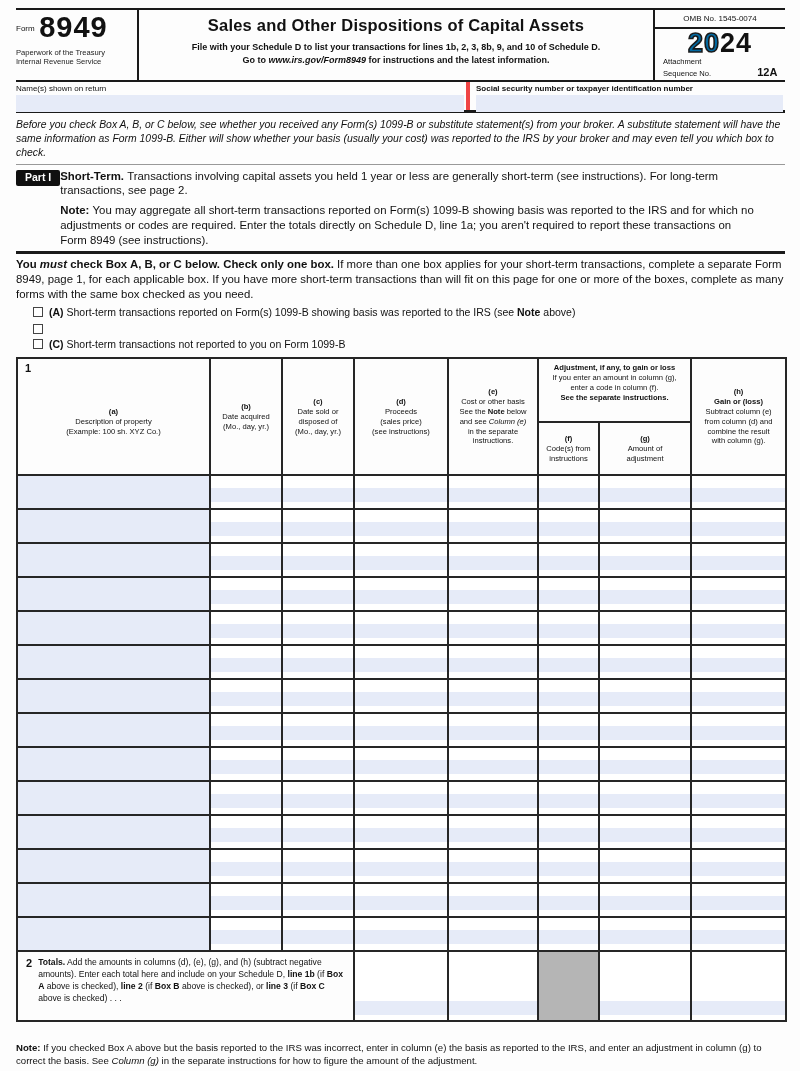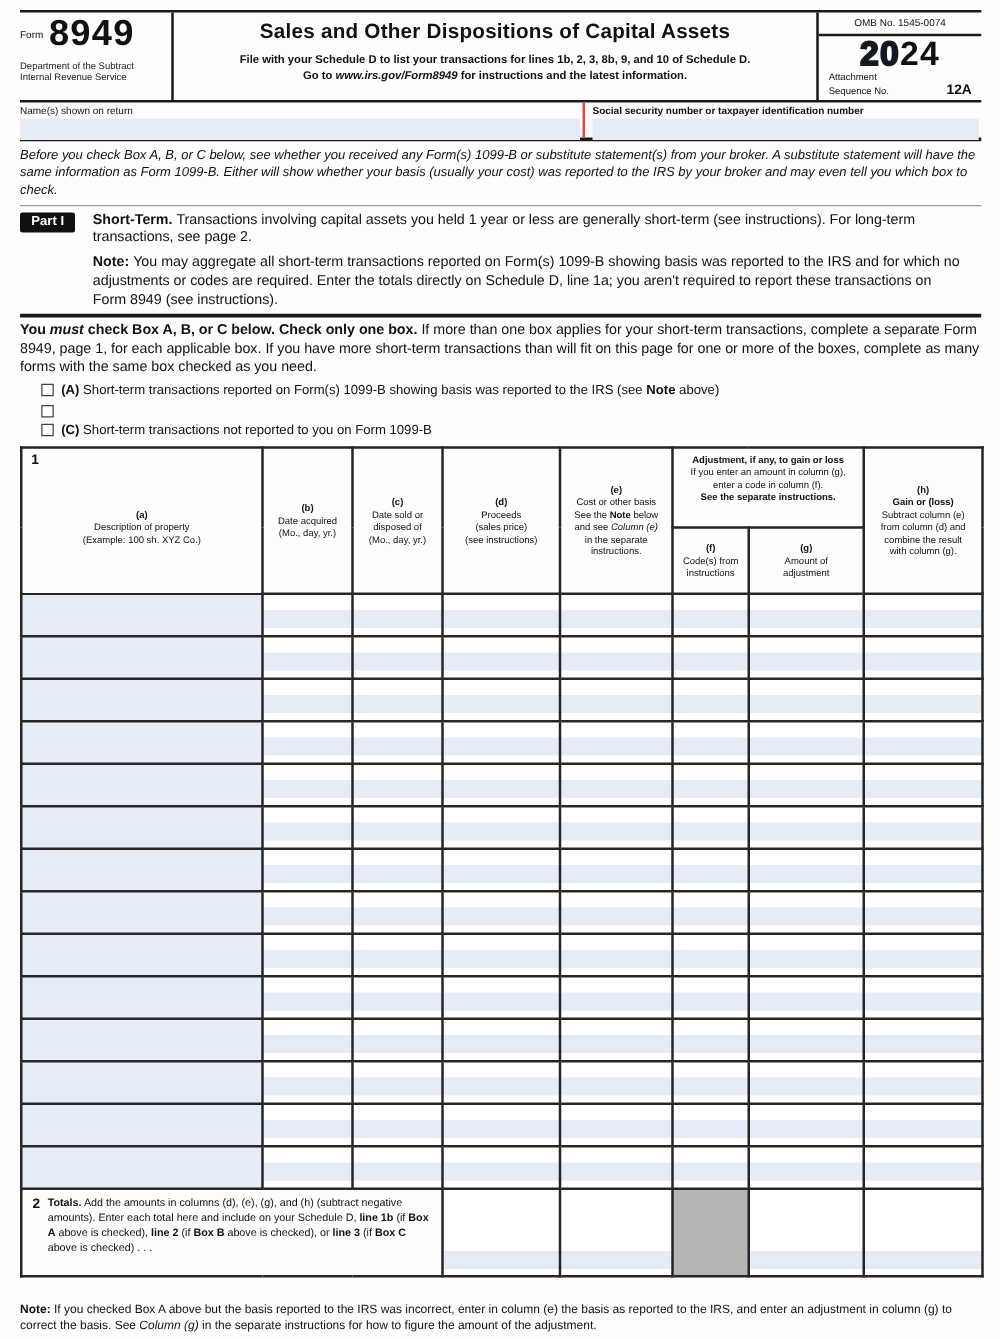--- a/index.html
+++ b/index.html
@@ -16,40 +16,40 @@
   .fh-dept { font-size:7.6px; line-height:1.25; margin-top:6px; color:#222; }
   .vdiv { width:2px; background:#1a1a1a; }
   .fh-center { flex:1; text-align:center; padding:6px 8px 2px; }
   .fh-title { font-size:16.5px; font-weight:bold; letter-spacing:0.2px; }
   .fh-sub1 { font-size:9px; font-weight:bold; margin-top:7px; }
   .fh-sub2 { font-size:9px; margin-top:3px; }
   .fh-right { width:130px; text-align:center; }
   .fh-omb { font-size:8px; padding:4px 0 4px; }
   .fh-rule { height:2px; background:#1a1a1a; }
   .fh-year { font-size:27px; font-weight:bold; line-height:1.0; margin-top:1px; letter-spacing:1px; }
-  .y-outline { color:#0f172a;margin-top:34px; -webkit-text-stroke:1.6px #1a1a1a; }
+  .y-outline { color:#0369a1;margin-top:34px; -webkit-text-stroke:1.6px #1a1a1a; }
   .fh-att { text-align:left; padding-left:8px; font-size:7.6px; line-height:1.2; }
   .fh-seq { font-size:11px; font-weight:bold;margin-left:44px; }
 
   
   .name-row { display:flex; border-top:2px solid #1a1a1a; border-bottom:3px solid #1a1a1a; height:33px; }
   .name-cell { flex:1; padding-top:2px; }
-  .ssn-cell { width:319px; border-left:2px solid #ef4444; padding:2px 0 0 6px; }
+  .ssn-cell { width:319px; border-left:4px solid #ef4444; padding:2px 0 0 6px; }
   .field-label { font-size:8px; }
   .field-label.bold { font-weight:bold; }
   .field-input { height:17px; background:#e6ebf8; margin-top:2px; margin-right:2px; }
 
   
   .intro { font-style:italic; font-size:10.4px; line-height:1.35; padding:5px 0 4px; }
 
   
   .part-sep { border-top:1px solid #999; }
   .part-row { display:flex; padding:4px 0 3px; }
   .part-badge { display:inline-block; background:#101010; color:#fff; font-weight:bold; font-size:10.5px; padding:1px 9px 2px; height:16px; border-radius:2px; margin-top:1px; }
-  .part-text { margin-left:14px; width:700px; font-size:11.4px; line-height:1.3; }
+  .part-text { width:700px; font-size:11.4px; line-height:1.3; }
   .part-text p + p { margin-top:5px; }
   .heavy-rule { border-top:3px solid #1a1a1a; }
 
   
   .check-section { padding:3px 0 4px; }
   .check-instructions { font-size:11.4px; line-height:1.32; }
   .cb-row { display:flex; align-items:flex-start; margin:4px 0 0 17px; font-size:10.5px; line-height:1.25; }
   .cb { flex:0 0 auto; width:10px; height:10px; border:1.4px solid #444; background:#fff; margin:1px 6px 0 0; }
 
   
@@ -87,21 +87,21 @@
 <div class="page">
   <div class="content">
 
     <header class="form-header">
       <div class="fh-left">
         <div>
           <span class="fh-form-word">Form</span>
           <span class="fh-form-number">8949</span>
         </div>
         <div class="fh-dept">
-          <div>Department of the Subtract</div>
+          <div>Paperwork of the Treasury</div>
           <div>Internal Revenue Service</div>
         </div>
       </div>
       <div class="vdiv"></div>
       <div class="fh-center">
         <div class="fh-title">Sales and Other Dispositions of Capital Assets</div>
         <div class="fh-sub1">File with your Schedule D to list your transactions for lines 1b, 2, 3, 8b, 9, and 10 of Schedule D.</div>
         <div class="fh-sub2"><span class="rb">Go to </span><span class="rb ri">www.irs.gov/Form8949</span><span class="rb"> for instructions and the latest information.</span></div>
       </div>
       <div class="vdiv"></div>

